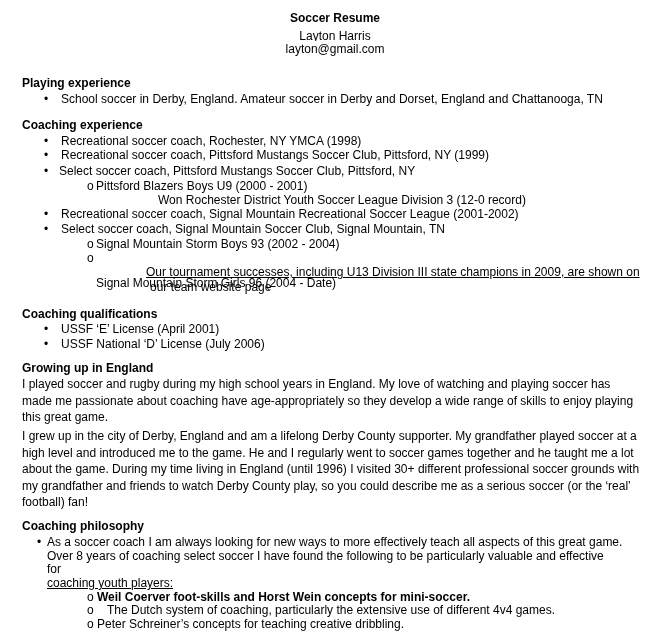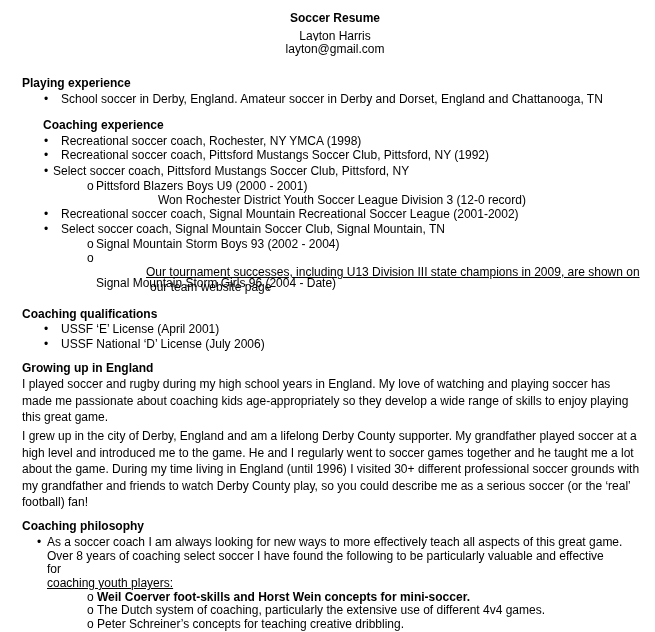--- a/index.html
+++ b/index.html
@@ -26,27 +26,27 @@
 <body>
 
 <div class="abs center bold" style="top:11px;">Soccer Resume</div>
 <div class="abs center" style="top:29px;height:12px;overflow:hidden;">Layton Harris</div>
 <div class="abs center" style="top:42px;">layton@gmail.com</div>
 
 <div class="abs h" style="top:76px;">Playing experience</div>
 <div class="abs" style="top:92px;left:44px;">•</div>
 <div class="abs" style="top:92px;left:61px;">School soccer in Derby, England. Amateur soccer in Derby and Dorset, England and Chattanooga, TN</div>
 
-<div class="abs h" style="top:118px;margin-left:21px;">Coaching experience</div>
+<div class="abs h" style="top:118px;">Coaching experience</div>
 <div class="abs" style="top:134px;left:44px;">•</div>
 <div class="abs" style="top:134px;left:61px;">Recreational soccer coach, Rochester, NY YMCA (1998)</div>
 <div class="abs" style="top:148px;left:44px;">•</div>
-<div class="abs" style="top:148px;left:61px;">Recreational soccer coach, Pittsford Mustangs Soccer Club, Pittsford, NY (1992)</div>
+<div class="abs" style="top:148px;left:61px;">Recreational soccer coach, Pittsford Mustangs Soccer Club, Pittsford, NY (1999)</div>
 <div class="abs" style="top:164px;left:44px;">•</div>
-<div class="abs" style="top:164px;left:53px;">Select soccer coach, Pittsford Mustangs Soccer Club, Pittsford, NY</div>
+<div class="abs" style="top:164px;left:59px;">Select soccer coach, Pittsford Mustangs Soccer Club, Pittsford, NY</div>
 <div class="abs" style="top:179px;left:87px;">o</div>
 <div class="abs" style="top:179px;left:96px;">Pittsford Blazers Boys U9 (2000 - 2001)</div>
 <div class="abs" style="top:193px;left:150px;margin-left:8px;">Won Rochester District Youth Soccer League Division 3 (12-0 record)</div>
 <div class="abs" style="top:207px;left:44px;">•</div>
 <div class="abs" style="top:207px;left:61px;">Recreational soccer coach, Signal Mountain Recreational Soccer League (2001-2002)</div>
 <div class="abs" style="top:222px;left:44px;">•</div>
 <div class="abs" style="top:222px;left:61px;">Select soccer coach, Signal Mountain Soccer Club, Signal Mountain, TN</div>
 <div class="abs" style="top:237px;left:87px;">o</div>
 <div class="abs" style="top:237px;left:96px;">Signal Mountain Storm Boys 93 (2002 - 2004)</div>
 <div class="abs" style="top:251px;left:87px;">o</div>
@@ -54,27 +54,27 @@
 <div class="abs" style="top:265px;left:146px;text-decoration:underline;">Our tournament successes, including U13 Division III state champions in 2009, are shown on</div>
 <div class="abs" style="top:280px;left:150px;">our team website page</div>
 
 <div class="abs h" style="top:307px;">Coaching qualifications</div>
 <div class="abs" style="top:322px;left:44px;">•</div>
 <div class="abs" style="top:322px;left:61px;">USSF ‘E’ License (April 2001)</div>
 <div class="abs" style="top:337px;left:44px;">•</div>
 <div class="abs" style="top:337px;left:61px;">USSF National ‘D’ License (July 2006)</div>
 
 <div class="abs h" style="top:361px;">Growing up in England</div>
-<div class="abs para" style="top:376px;">I played soccer and rugby during my high school years in England. My love of watching and playing soccer has made me passionate about coaching kids age-appropriately so they develop a wide range of skills to enjoy playing this great game.</div>
+<div class="abs para" style="top:376px;">I played soccer and rugby during my high school years in England. My love of watching and playing soccer has made me passionate about coaching have age-appropriately so they develop a wide range of skills to enjoy playing this great game.</div>
 <div class="abs para" style="top:428px;">I grew up in the city of Derby, England and am a lifelong Derby County supporter. My grandfather played soccer at a high level and introduced me to the game. He and I regularly went to soccer games together and he taught me a lot about the game. During my time living in England (until 1996) I visited 30+ different professional soccer grounds with my grandfather and friends to watch Derby County play, so you could describe me as a serious soccer (or the ‘real’ football) fan!</div>
 
 <div class="abs h" style="top:519px;">Coaching philosophy</div>
 <div class="abs" style="top:535px;left:37px;">•</div>
 <div class="abs" style="top:535px;left:47px;">As a soccer coach I am always looking for new ways to more effectively teach all aspects of this great game.</div>
 <div class="abs" style="top:549px;left:47px;">Over 8 years of coaching select soccer I have found the following to be particularly valuable and effective</div>
 <div class="abs" style="top:562px;left:47px;">for</div>
 <div class="abs" style="top:576px;left:47px;text-decoration:underline;">coaching youth players:</div>
 <div class="abs" style="top:590px;left:87px;">o</div>
 <div class="abs" style="top:590px;left:97px;font-weight:bold;">Weil Coerver foot-skills and Horst Wein concepts for mini-soccer.</div>
 <div class="abs" style="top:603px;left:87px;">o</div>
-<div class="abs" style="top:603px;left:97px;">The Dutch system of coaching, particularly the extensive use of different 4v4 games.</div>
+<div class="abs" style="top:603px;left:107px;">The Dutch system of coaching, particularly the extensive use of different 4v4 games.</div>
 <div class="abs" style="top:617px;left:87px;">o</div>
 <div class="abs" style="top:617px;left:97px;">Peter Schreiner’s concepts for teaching creative dribbling.</div>
 
 </body></html>

